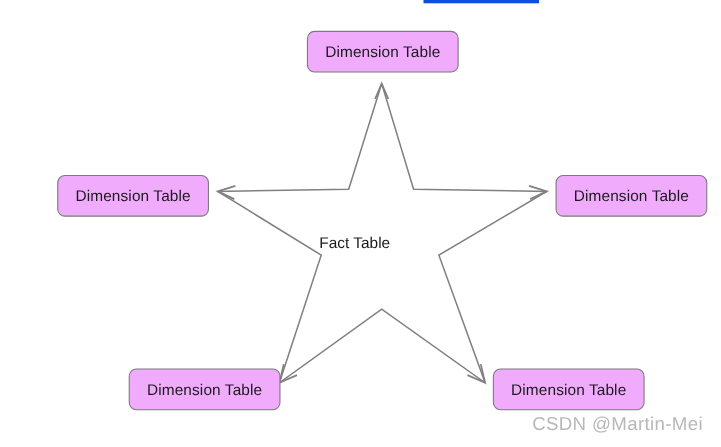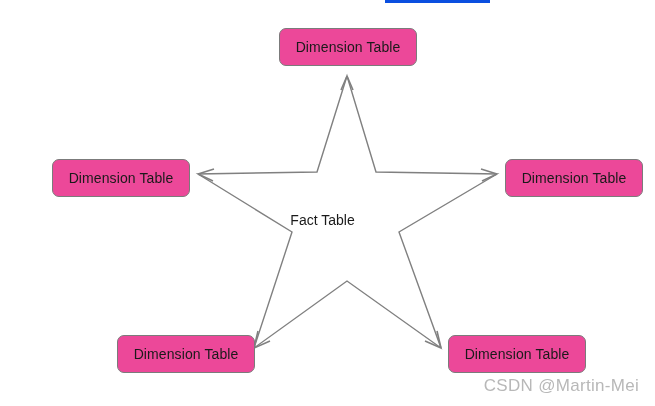--- a/index.html
+++ b/index.html
@@ -28,21 +28,21 @@
   #star-layer {
     position: absolute;
     left: 0;
     top: 0;
     width: 655px;
     height: 406px;
   }
   .node-box {
     position: absolute;
     box-sizing: border-box;
-    background: #ec4899;
+    background: #f0abfc;
     border: 1px solid #7b7b7b;
     border-radius: 7px;
     display: flex;
     align-items: center;
     justify-content: center;
     color: #1a1a1a;
     font-size: 14px;
     font-family: "Liberation Sans", sans-serif;
     letter-spacing: 0.1px;
     white-space: nowrap;

